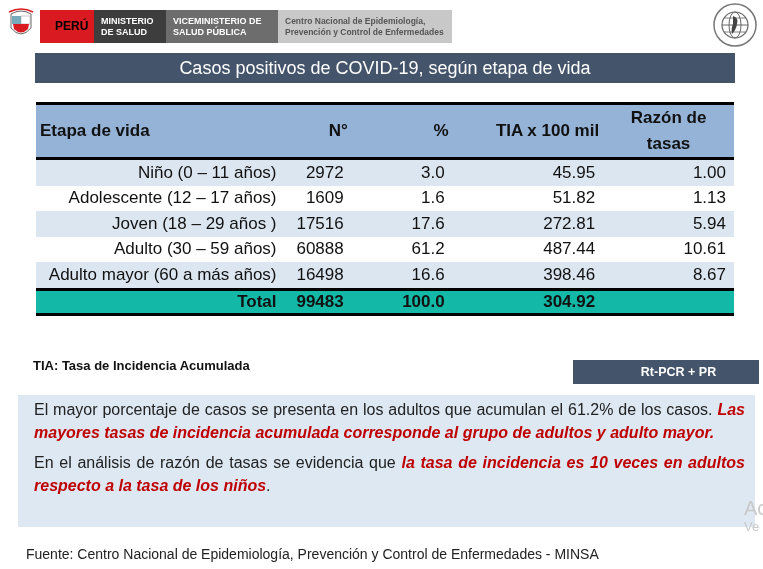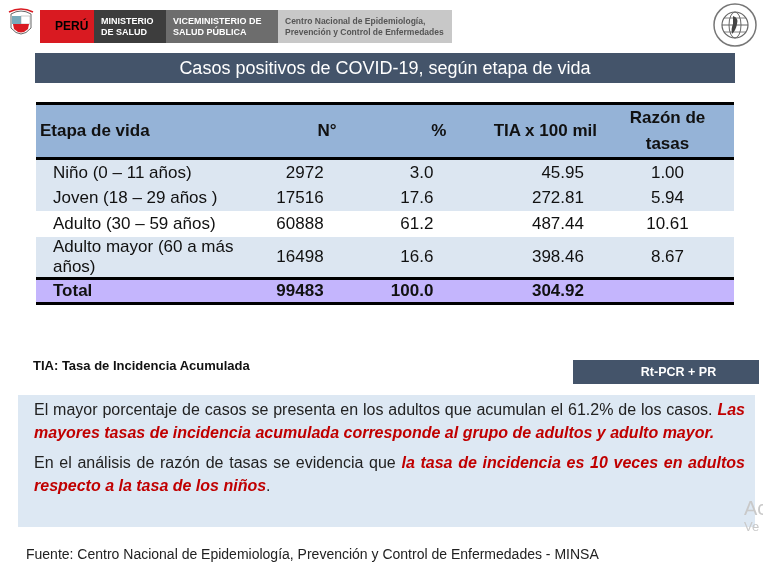--- a/index.html
+++ b/index.html
@@ -9,24 +9,24 @@
   .crest svg { width:30px; height:36px; }
   .blk { display:flex; align-items:center; font-size:9px; font-weight:bold; line-height:11px; padding:12px 7px; }
   .blk-peru { background:#d91a21; color:#000000; font-size:12px; padding:0 15px; width:24px; }
   .blk-min { background:#3d3d3d; color:#fff; width:58px; }
   .blk-vice { background:#6d6d6d; color:#fff; width:98px; }
   .blk-cen { background:#c8c8c8; color:#555; font-weight:bold; font-size:8.5px; width:160px; }
   .logo-renace { position:absolute; top:2px; left:712px; width:46px; height:46px; }
   .titlebar { position:absolute; left:35px; top:53px; width:700px; height:30px; background:#44546a; color:#fff; font-size:18px; text-align:center; line-height:30px; }
   table.data { position:absolute; left:36px; top:102px; width:698px; border-collapse:collapse; font-size:17px; color:#111; }
   table.data th { background:#95b3d7; font-weight:bold; height:52px; padding:0 4px; border-top:3px solid #000; border-bottom:3px solid #000; font-size:17px; }
-  table.data td { height:25.5px; padding:0 17px; }
+  table.data td { height:25.5px; padding:0 8px;text-align:right; }
   table.data tr.odd td { background:#dce6f1; }
   table.data tr.even td { background:#ffffff; }
-  table.data tr.total td { background:#c4b5fd; font-weight:bold; border-top:3px solid #000; border-bottom:3px solid #000; height:22px; }
+  table.data tr.total td { background:#14b8a6; font-weight:bold; border-top:3px solid #000; border-bottom:3px solid #000; height:22px; }
   .c-stage { text-align:left; width:262px; }
   .c-n { text-align:right; width:52px; }
   .c-pct { text-align:right; width:94px; }
   .c-tia { text-align:right; width:152px; }
   .c-raz { text-align:center; width:130px; }
   th.c-n, th.c-pct { text-align:right; padding-right:10px; }
   th.c-tia { text-align:right; }
   th.c-raz { line-height:26px; }
   td.c-raz { text-align:center; }
   .tia-note { position:absolute; left:33px; top:358px; font-size:13px; font-weight:bold; color:#111; }
@@ -88,20 +88,27 @@
     </tr>
   </thead>
   <tbody>
     <tr class="odd">
       <td class="c-stage">Niño (0 – 11 años)</td>
       <td class="c-n">2972</td>
       <td class="c-pct">3.0</td>
       <td class="c-tia">45.95</td>
       <td class="c-raz">1.00</td>
     </tr>
+    <tr class="even">
+      <td class="c-stage">Adolescente (12 – 17 años)</td>
+      <td class="c-n">1609</td>
+      <td class="c-pct">1.6</td>
+      <td class="c-tia">51.82</td>
+      <td class="c-raz">1.13</td>
+    </tr>
     <tr class="odd">
       <td class="c-stage">Joven (18 – 29 años )</td>
       <td class="c-n">17516</td>
       <td class="c-pct">17.6</td>
       <td class="c-tia">272.81</td>
       <td class="c-raz">5.94</td>
     </tr>
     <tr class="even">
       <td class="c-stage">Adulto (30 – 59 años)</td>
       <td class="c-n">60888</td>

